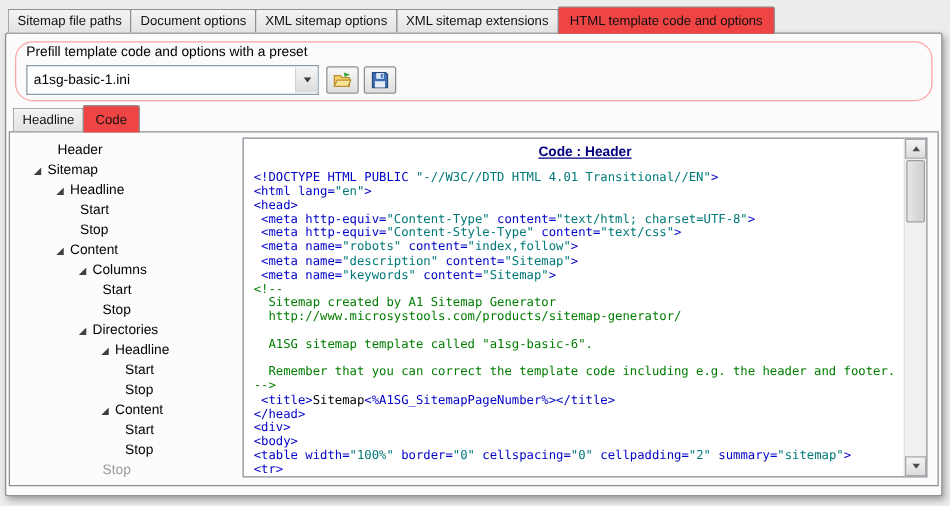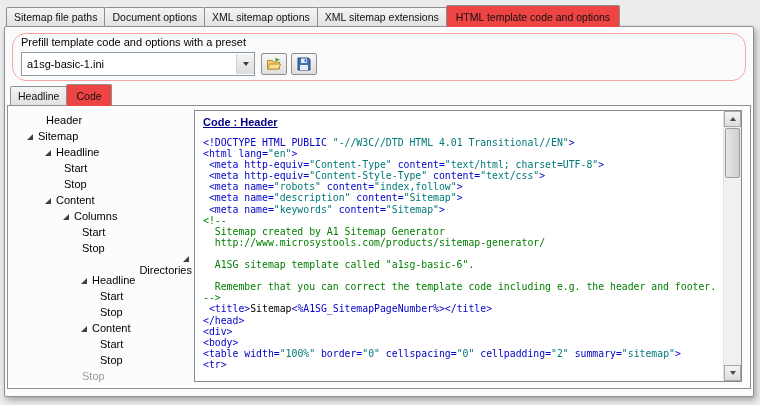--- a/index.html
+++ b/index.html
@@ -92,20 +92,21 @@
   .trow.leaf .tlabel{margin-left:2px;}
 
   
   .codepanel{
     position:absolute;left:186px;right:8px;top:4px;bottom:6px;
     background:#ffffff;border:1px solid #848a93;overflow:hidden;
   }
   .codetitle{
     margin:5px 8px 5px 8px;font-size:11px;font-weight:bold;color:var(--c-title);
     text-decoration:underline;
+    text-align:center;
   }
   .codearea{
     position:absolute;left:8px;right:20px;top:26px;bottom:2px;overflow:hidden;
     font-family:"DejaVu Sans Mono", monospace;font-size:9.8px;
   }
   .cline{height:11.1px;line-height:11.1px;white-space:pre;}
   .c-tag{color:var(--c-tag);} .c-str{color:var(--c-str);}
   .c-cmt{color:var(--c-cmt);} .c-txt{color:var(--c-txt);}
 
   
@@ -203,21 +204,21 @@
         <div class="trow" style="padding-left: 48px;">
           <div class="expander"></div>
           <div class="tlabel">Columns</div>
         </div>
         <div class="trow leaf" style="padding-left: 66px;">
           <div class="tlabel">Start</div>
         </div>
         <div class="trow leaf" style="padding-left: 66px;">
           <div class="tlabel">Stop</div>
         </div>
-        <div class="trow" style="padding-left: 48px; flex-direction: column;">
+        <div class="trow" style="padding-left: 48px;">
           <div class="expander"></div>
           <div class="tlabel">Directories</div>
         </div>
         <div class="trow" style="padding-left: 66px;">
           <div class="expander"></div>
           <div class="tlabel">Headline</div>
         </div>
         <div class="trow leaf" style="padding-left: 84px;">
           <div class="tlabel">Start</div>
         </div>
@@ -237,20 +238,21 @@
         <div class="trow leaf dim" style="padding-left: 66px;">
           <div class="tlabel">Stop</div>
         </div>
       </div>
 
     <div class="codepanel">
       <div class="codetitle">Code : Header</div>
       <div class="codearea">
           <div class="cline"><span class="c-tag">&lt;!DOCTYPE HTML PUBLIC </span><span class="c-str">"-//W3C//DTD HTML 4.01 Transitional//EN"</span><span class="c-tag">&gt;</span></div>
           <div class="cline"><span class="c-tag">&lt;html lang=</span><span class="c-str">"en"</span><span class="c-tag">&gt;</span></div>
+          <div class="cline"><span class="c-tag">&lt;head&gt;</span></div>
           <div class="cline"><span class="c-tag"> &lt;meta http-equiv=</span><span class="c-str">"Content-Type"</span><span class="c-tag"> content=</span><span class="c-str">"text/html; charset=UTF-8"</span><span class="c-tag">&gt;</span></div>
           <div class="cline"><span class="c-tag"> &lt;meta http-equiv=</span><span class="c-str">"Content-Style-Type"</span><span class="c-tag"> content=</span><span class="c-str">"text/css"</span><span class="c-tag">&gt;</span></div>
           <div class="cline"><span class="c-tag"> &lt;meta name=</span><span class="c-str">"robots"</span><span class="c-tag"> content=</span><span class="c-str">"index,follow"</span><span class="c-tag">&gt;</span></div>
           <div class="cline"><span class="c-tag"> &lt;meta name=</span><span class="c-str">"description"</span><span class="c-tag"> content=</span><span class="c-str">"Sitemap"</span><span class="c-tag">&gt;</span></div>
           <div class="cline"><span class="c-tag"> &lt;meta name=</span><span class="c-str">"keywords"</span><span class="c-tag"> content=</span><span class="c-str">"Sitemap"</span><span class="c-tag">&gt;</span></div>
           <div class="cline"><span class="c-cmt">&lt;!--</span></div>
           <div class="cline"><span class="c-cmt">  Sitemap created by A1 Sitemap Generator</span></div>
           <div class="cline"><span class="c-cmt">  http://www.microsystools.com/products/sitemap-generator/</span></div>
           <div class="cline">&nbsp;</div>
           <div class="cline"><span class="c-cmt">  A1SG sitemap template called "a1sg-basic-6".</span></div>

